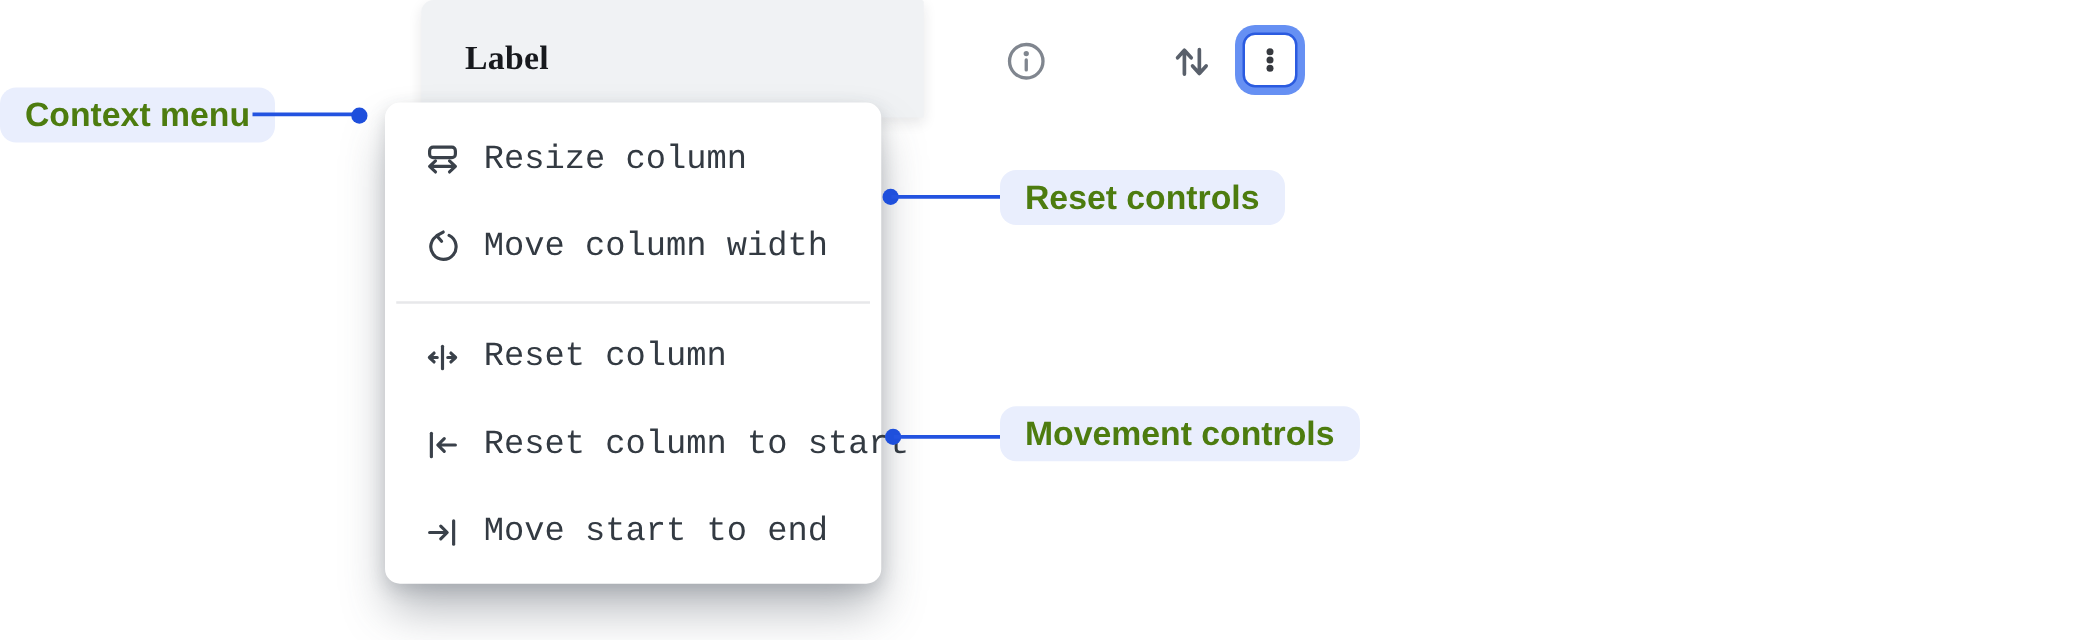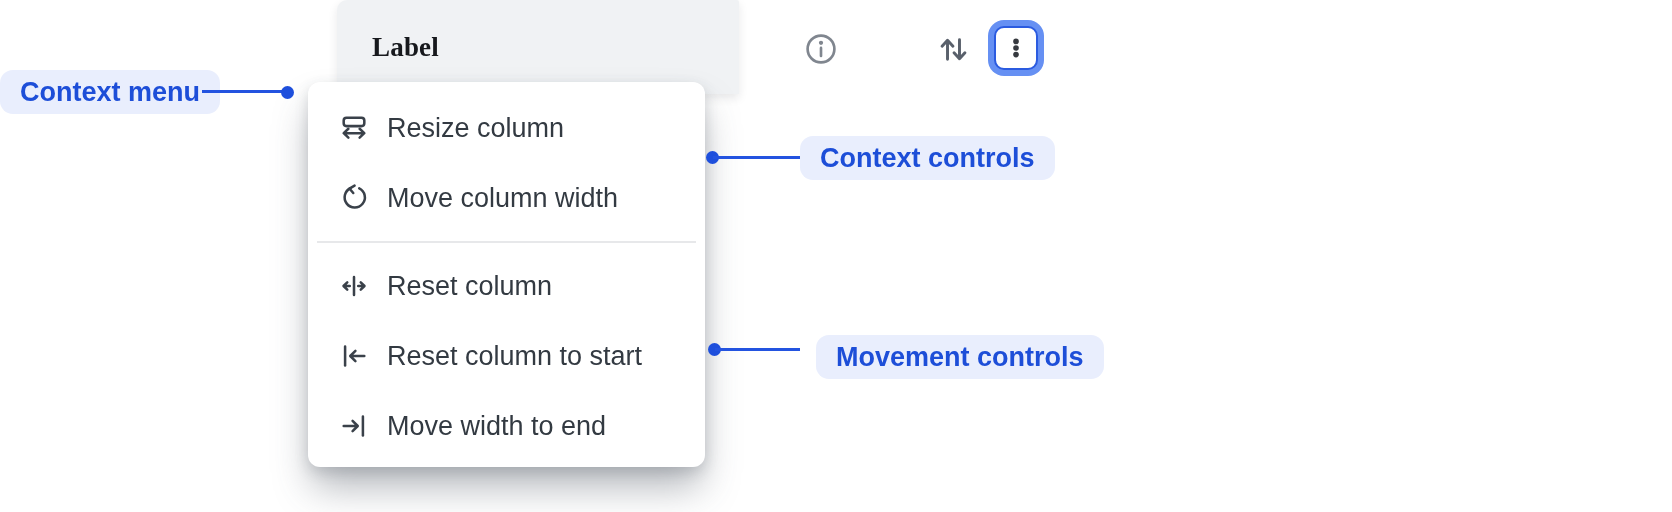--- a/index.html
+++ b/index.html
@@ -25,35 +25,36 @@
     background:#ffffff; border:2.5px solid #2b5be0; border-radius:10px;
     box-shadow:0 0 0 6px #6690f3; cursor:pointer;
     display:flex; align-items:center; justify-content:center;
   }
 
   
   .menu {
     position:absolute; left:308px; top:82px; width:397px; height:385px;
     background:#ffffff; border-radius:12px; padding:11px 0 10px;
     box-shadow:0 24px 38px -4px rgba(70,78,90,0.40), 0 5px 14px rgba(70,78,90,0.20);
+    font-family:Liberation Mono, monospace;
   }
   .mi {
     display:flex; align-items:center; width:100%; height:70px;
     padding:0 20px 0 31px; gap:18px; background:none; border:none; cursor:pointer;
     font-family:inherit; text-align:left;
   }
   .mic { width:30px; height:30px; flex:0 0 30px; display:flex; }
   .mil { font-size:27px; color:#333a42; white-space:nowrap; }
   .mdiv { height:2px; margin:8px 9px; background:#e7e8ea; border:none; }
 
   
   .ann-pill {
     position:absolute; height:44px; display:inline-flex; align-items:center;
     padding:0 20px; border-radius:13px; background:#e9eefd;
-    color:#1d4ed8; font-size:27px; font-weight:bold; white-space:nowrap;
+    color:#4d7c0f; font-size:27px; font-weight:bold; white-space:nowrap;
   }
   .ann-line { position:absolute; height:3px; background:#2353e0; }
   .ann-dot  { position:absolute; width:13px; height:13px; border-radius:50%; background:#1e4fdc; }
 
   svg { display:block; }
 </style>
 </head>
 <body>
 
 <div class="stage">
@@ -130,29 +131,29 @@
       <span class="mil">Reset column to start</span>
     </button>
 
     <button class="mi">
       <span class="mic">
         <svg width="30" height="30" viewBox="0 0 32 32" fill="none" stroke="#3a414a" stroke-width="2.7" stroke-linecap="round" stroke-linejoin="round">
           <path d="M25.5 6 V26"></path>
           <path d="M5 16 H19.5 M14.5 10.5 L20 16 L14.5 21.5"></path>
         </svg>
       </span>
-      <span class="mil">Move width to end</span>
+      <span class="mil">Move start to end</span>
     </button>
   </div>
 
   <span class="ann-pill" style="left:0; top:70px;">Context menu</span>
   <span class="ann-line" style="left:202px; top:90px; width:80px;"></span>
   <span class="ann-dot" style="left:281px; top:86px;"></span>
 
   <span class="ann-dot" style="left:706px; top:151px;"></span>
   <span class="ann-line" style="left:713px; top:156px; width:87px;"></span>
-  <span class="ann-pill" style="left:800px; top:136px;">Context controls</span>
+  <span class="ann-pill" style="left:800px; top:136px;">Reset controls</span>
 
   <span class="ann-dot" style="left:708px; top:343px;"></span>
   <span class="ann-line" style="left:715px; top:348px; width:85px;"></span>
-  <span class="ann-pill" style="left:800px; top:335px;margin-left:16px;">Movement controls</span>
+  <span class="ann-pill" style="left:800px; top:325px;">Movement controls</span>
 
 </div>
 
 </body></html>

